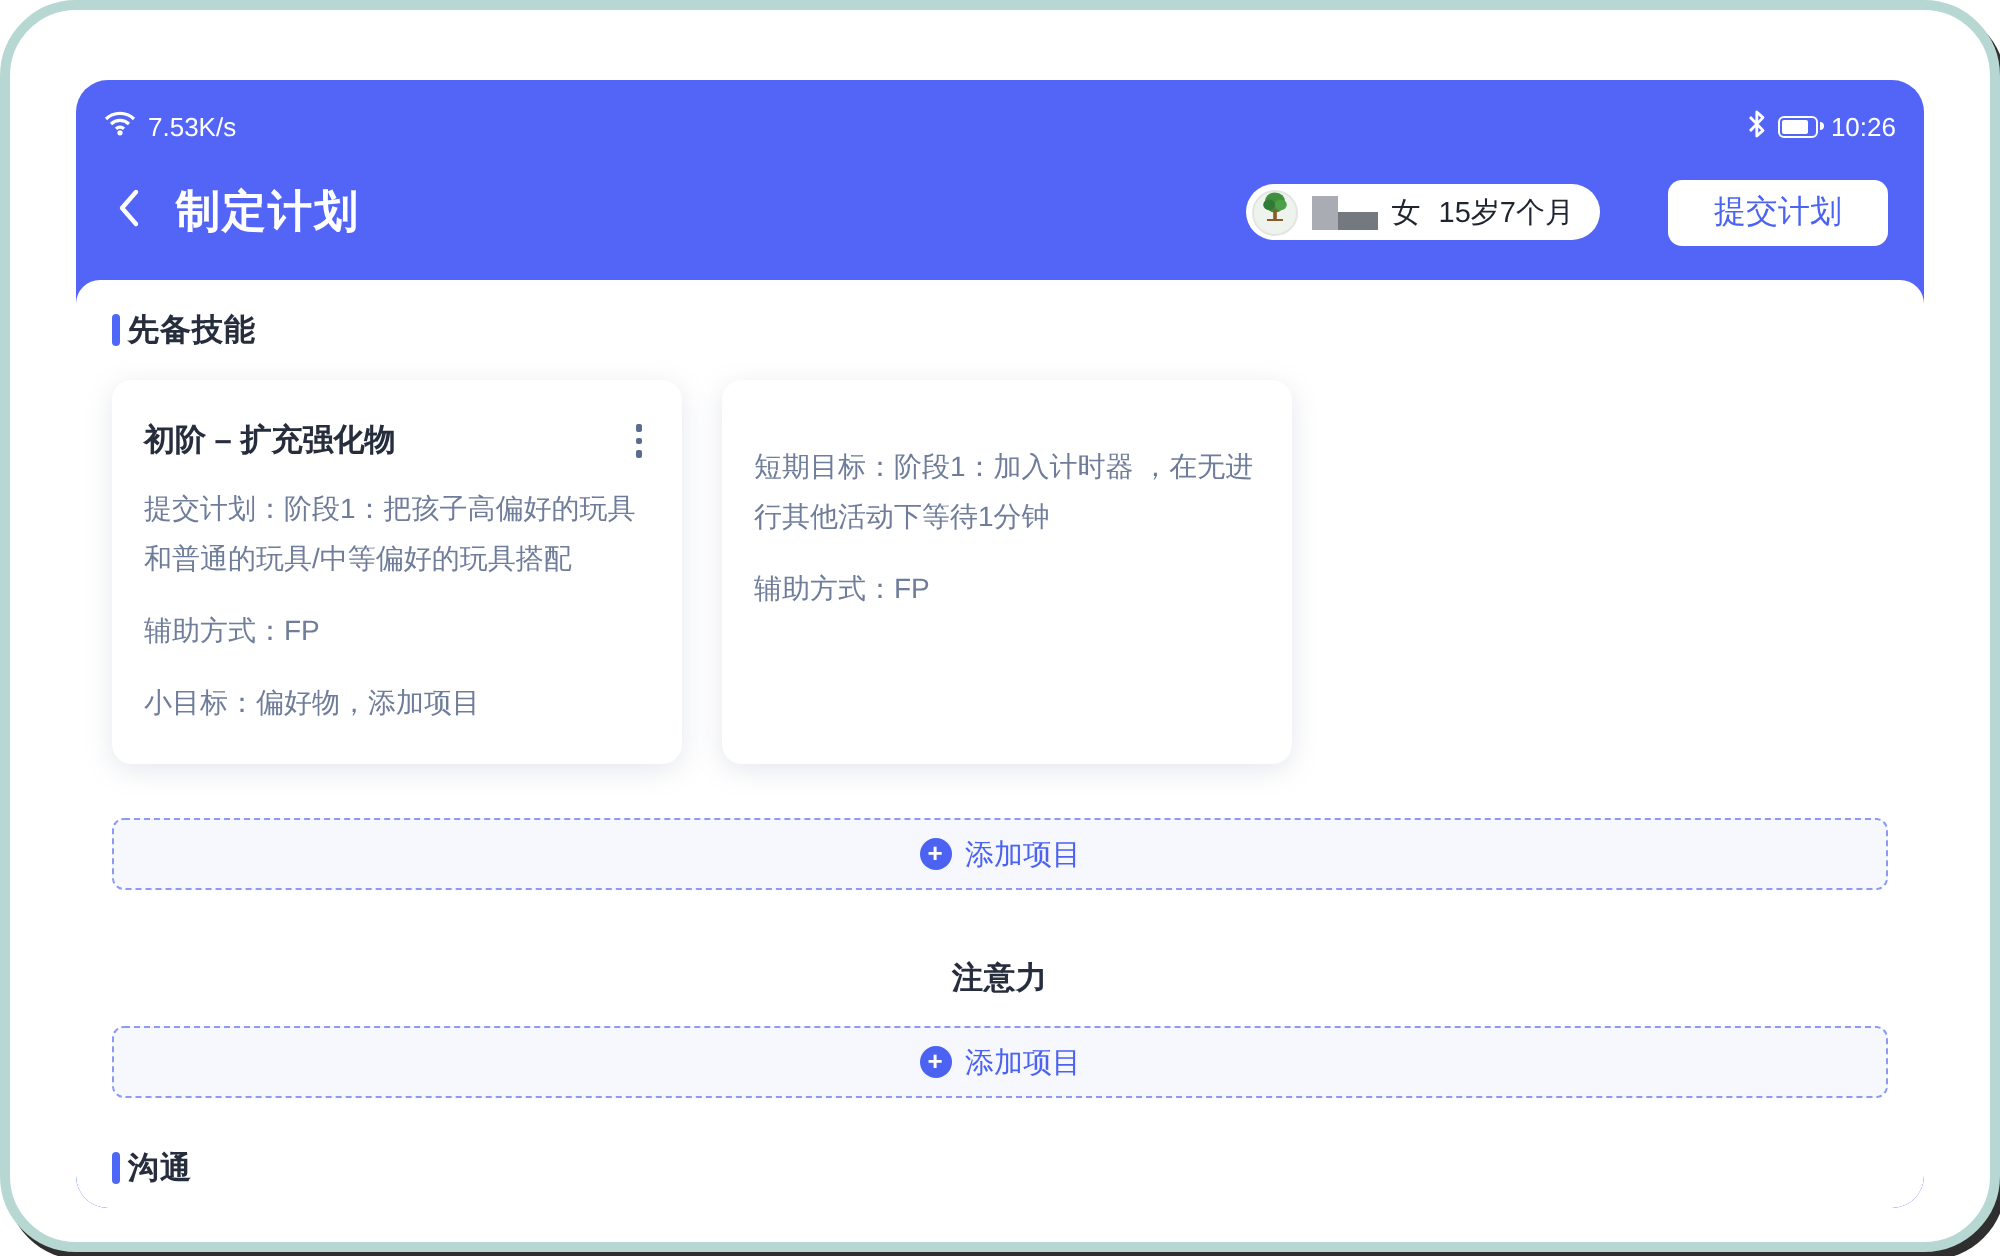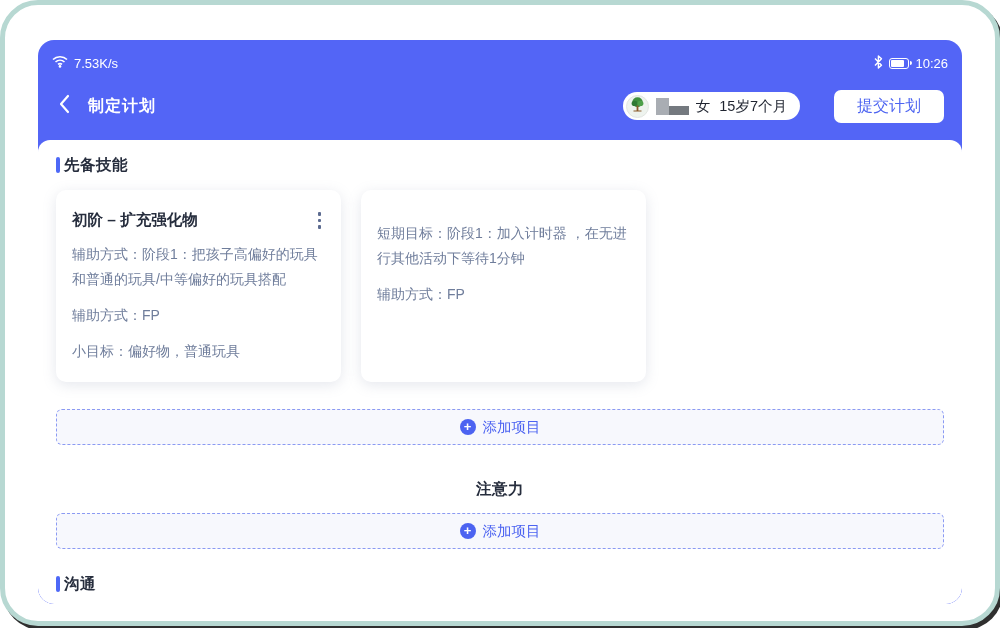--- a/index.html
+++ b/index.html
@@ -24,21 +24,21 @@
              border-radius:3px; display:inline-block; }
   .battery::after { content:""; position:absolute; right:-4px; top:2.5px; width:2px;
                     height:4px; background:#ffffff; border-radius:0 2px 2px 0; }
   .battery .level { position:absolute; left:1px; top:1px; bottom:1px; width:72%;
                     background:#ffffff; border-radius:1px; }
 
   
   .nav { position:absolute; top:44px; left:20px; right:18px; height:44px;
          display:flex; align-items:center; }
   .back-btn { width:26px; height:30px; display:flex; align-items:center; cursor:pointer; }
-  .page-title { color:#ffffff; font-size:16px; font-weight:bold; letter-spacing:1px; margin-left:4px; }
+  .page-title { color:#ffffff; font-size:22px; font-weight:bold; letter-spacing:1px; margin-left:4px; }
   .nav-spacer { flex:1; }
   .patient-pill { display:flex; align-items:center; background:#ffffff; height:28px;
                   border-radius:15px; padding:0 13px 0 3px; gap:7px; cursor:pointer; }
   .avatar { width:23px; height:23px; border-radius:50%; background:#eef3ee;
             display:flex; align-items:center; justify-content:center; overflow:hidden;
             border:1px solid #e2e6e2; }
   .redacted { position:relative; width:33px; height:17px; display:inline-block; }
   .redacted .r1 { position:absolute; left:0; top:0; width:13px; height:17px;
                   background:#a9adb3; }
   .redacted .r2 { position:absolute; left:13px; bottom:0; width:20px; height:9px;
@@ -152,23 +152,23 @@
       <div class="cards">
         <div class="card">
           <div class="card-head">
             <span class="card-title">初阶 – 扩充强化物</span>
             <span class="kebab">
                 <i></i>
                 <i></i>
                 <i></i>
               </span>
           </div>
-          <p>辅助方式：阶段1：把孩子高偏好的玩具和普通的玩具/中等偏好的玩具搭配</p>
+          <p>提交计划：阶段1：把孩子高偏好的玩具和普通的玩具/中等偏好的玩具搭配</p>
           <p>辅助方式：FP</p>
-          <p>小目标：偏好物，普通玩具</p>
+          <p>小目标：偏好物，添加项目</p>
         </div>
 
         <div class="card">
           <p>短期目标：阶段1：加入计时器 ，在无进行其他活动下等待1分钟</p>
           <p>辅助方式：FP</p>
         </div>
       </div>
 
       <button class="add-btn">
         <span class="plus-icon">+</span>

